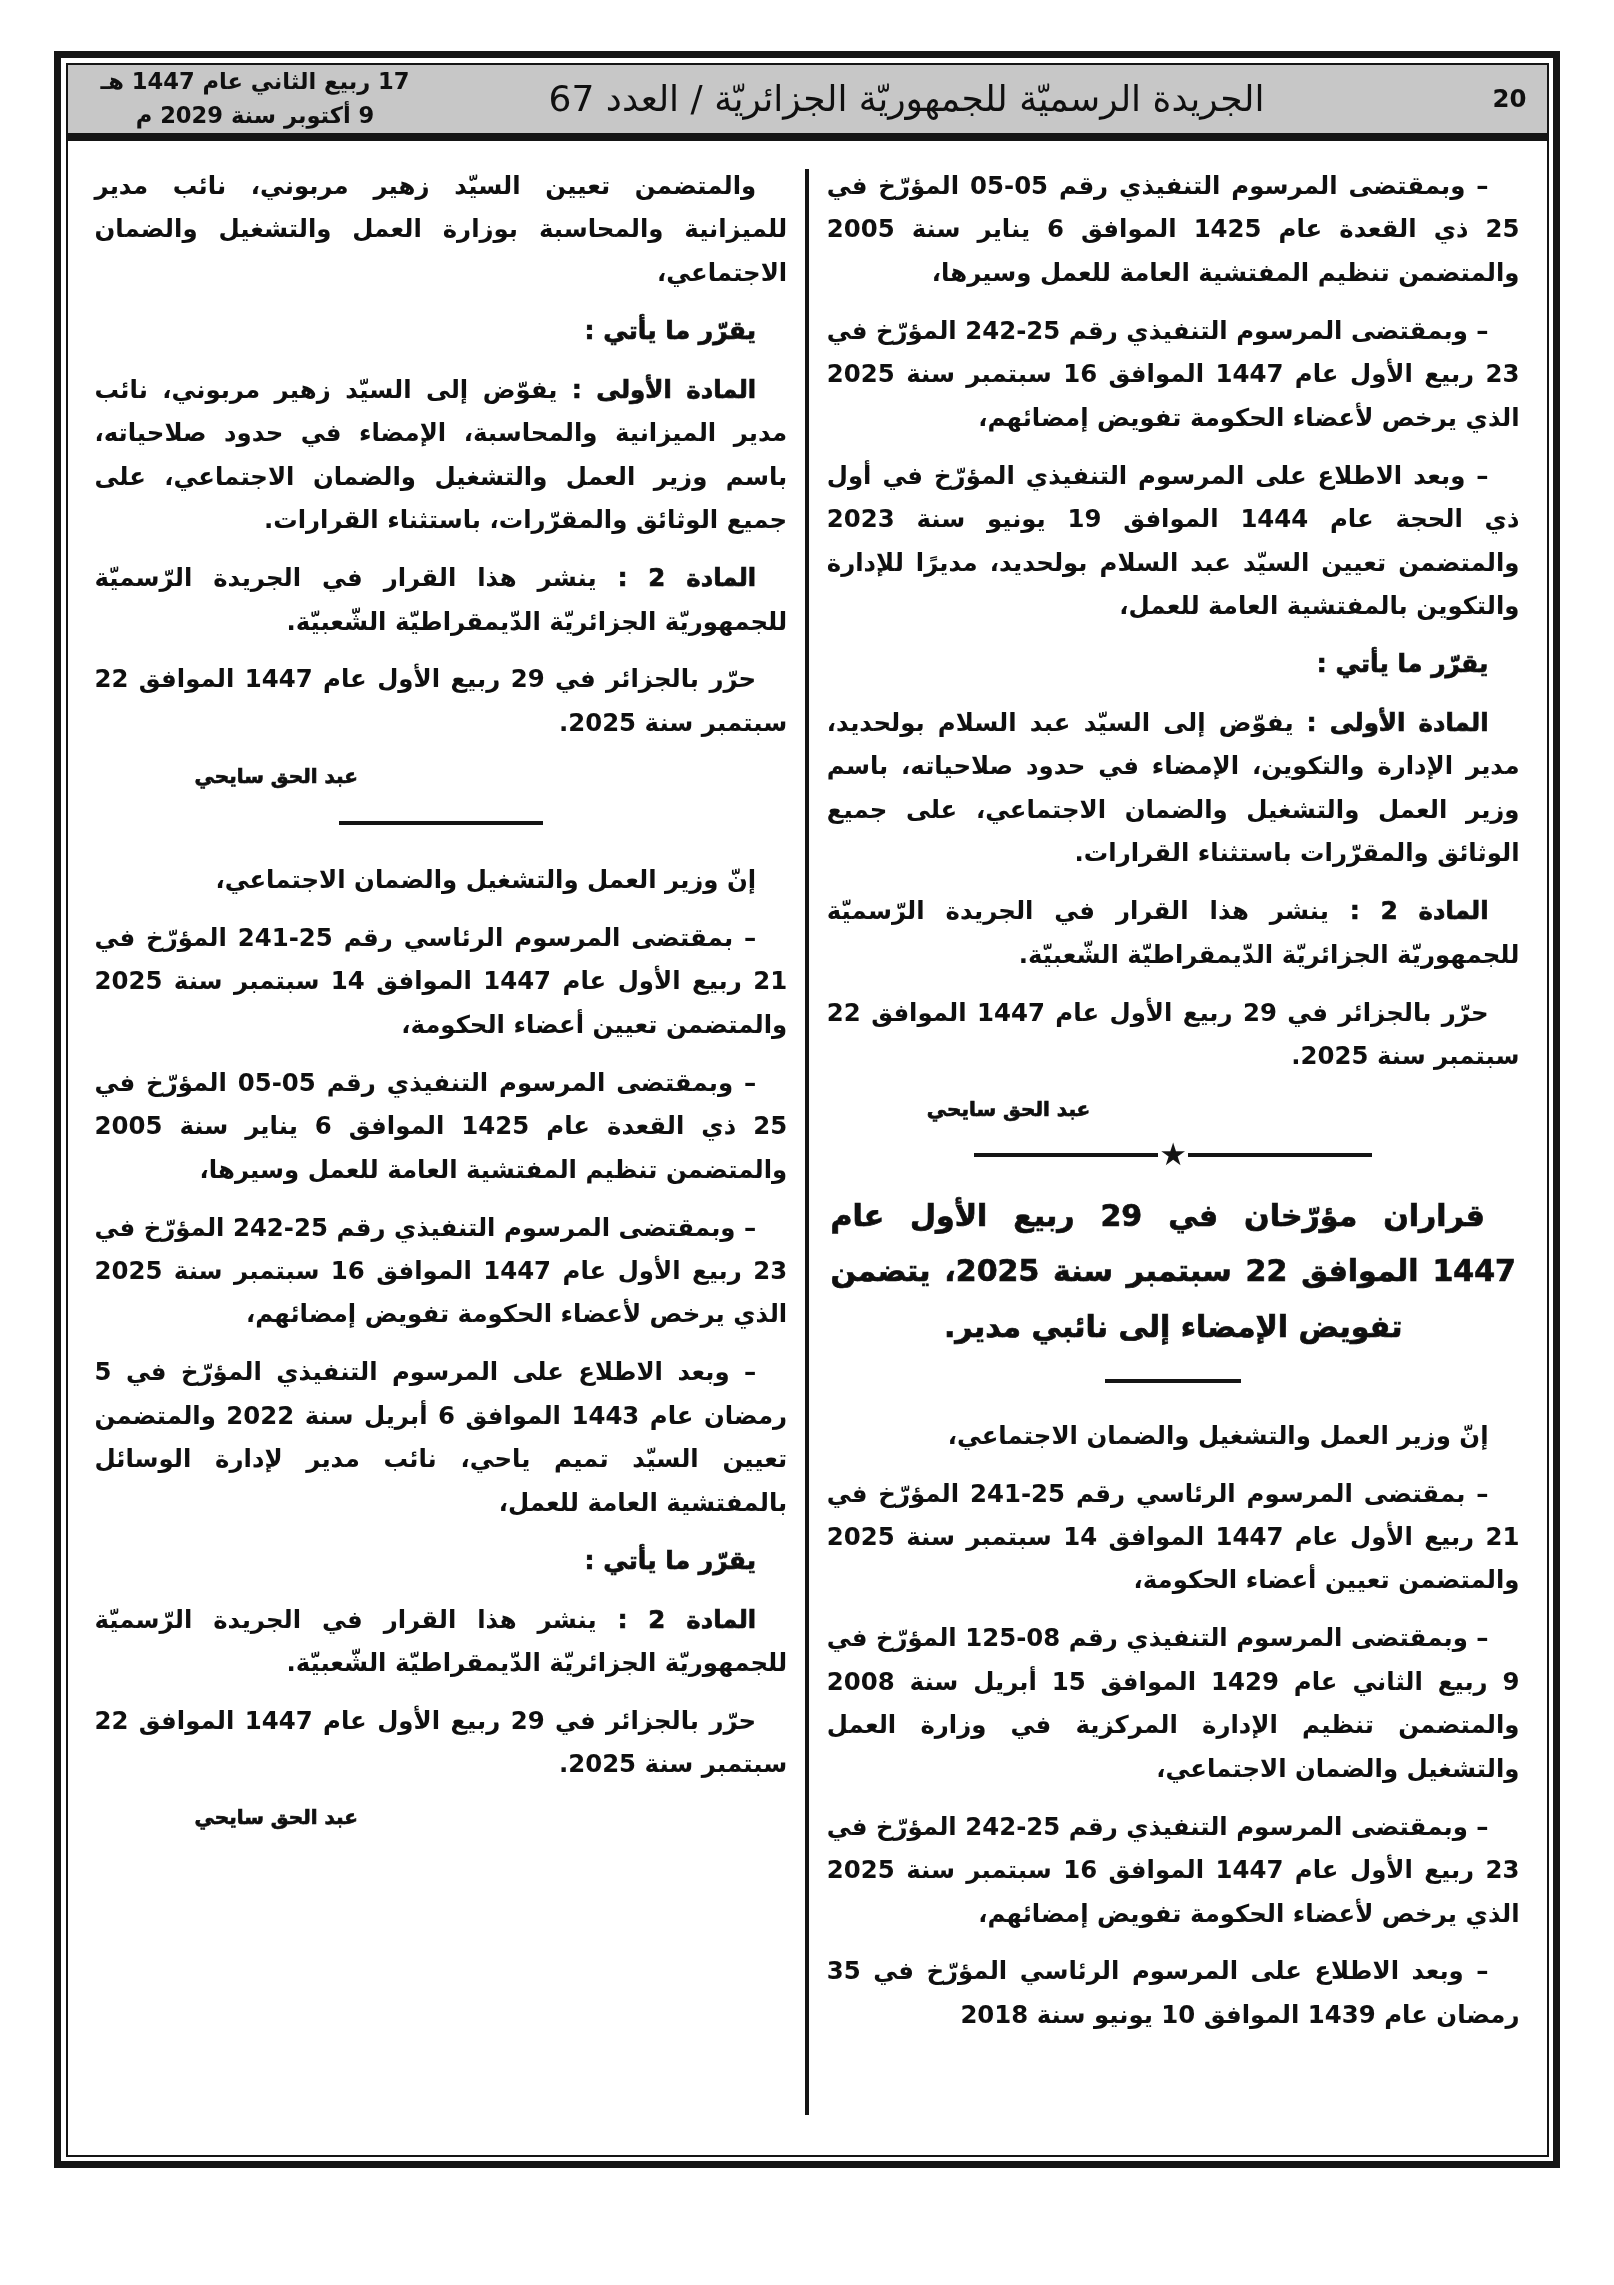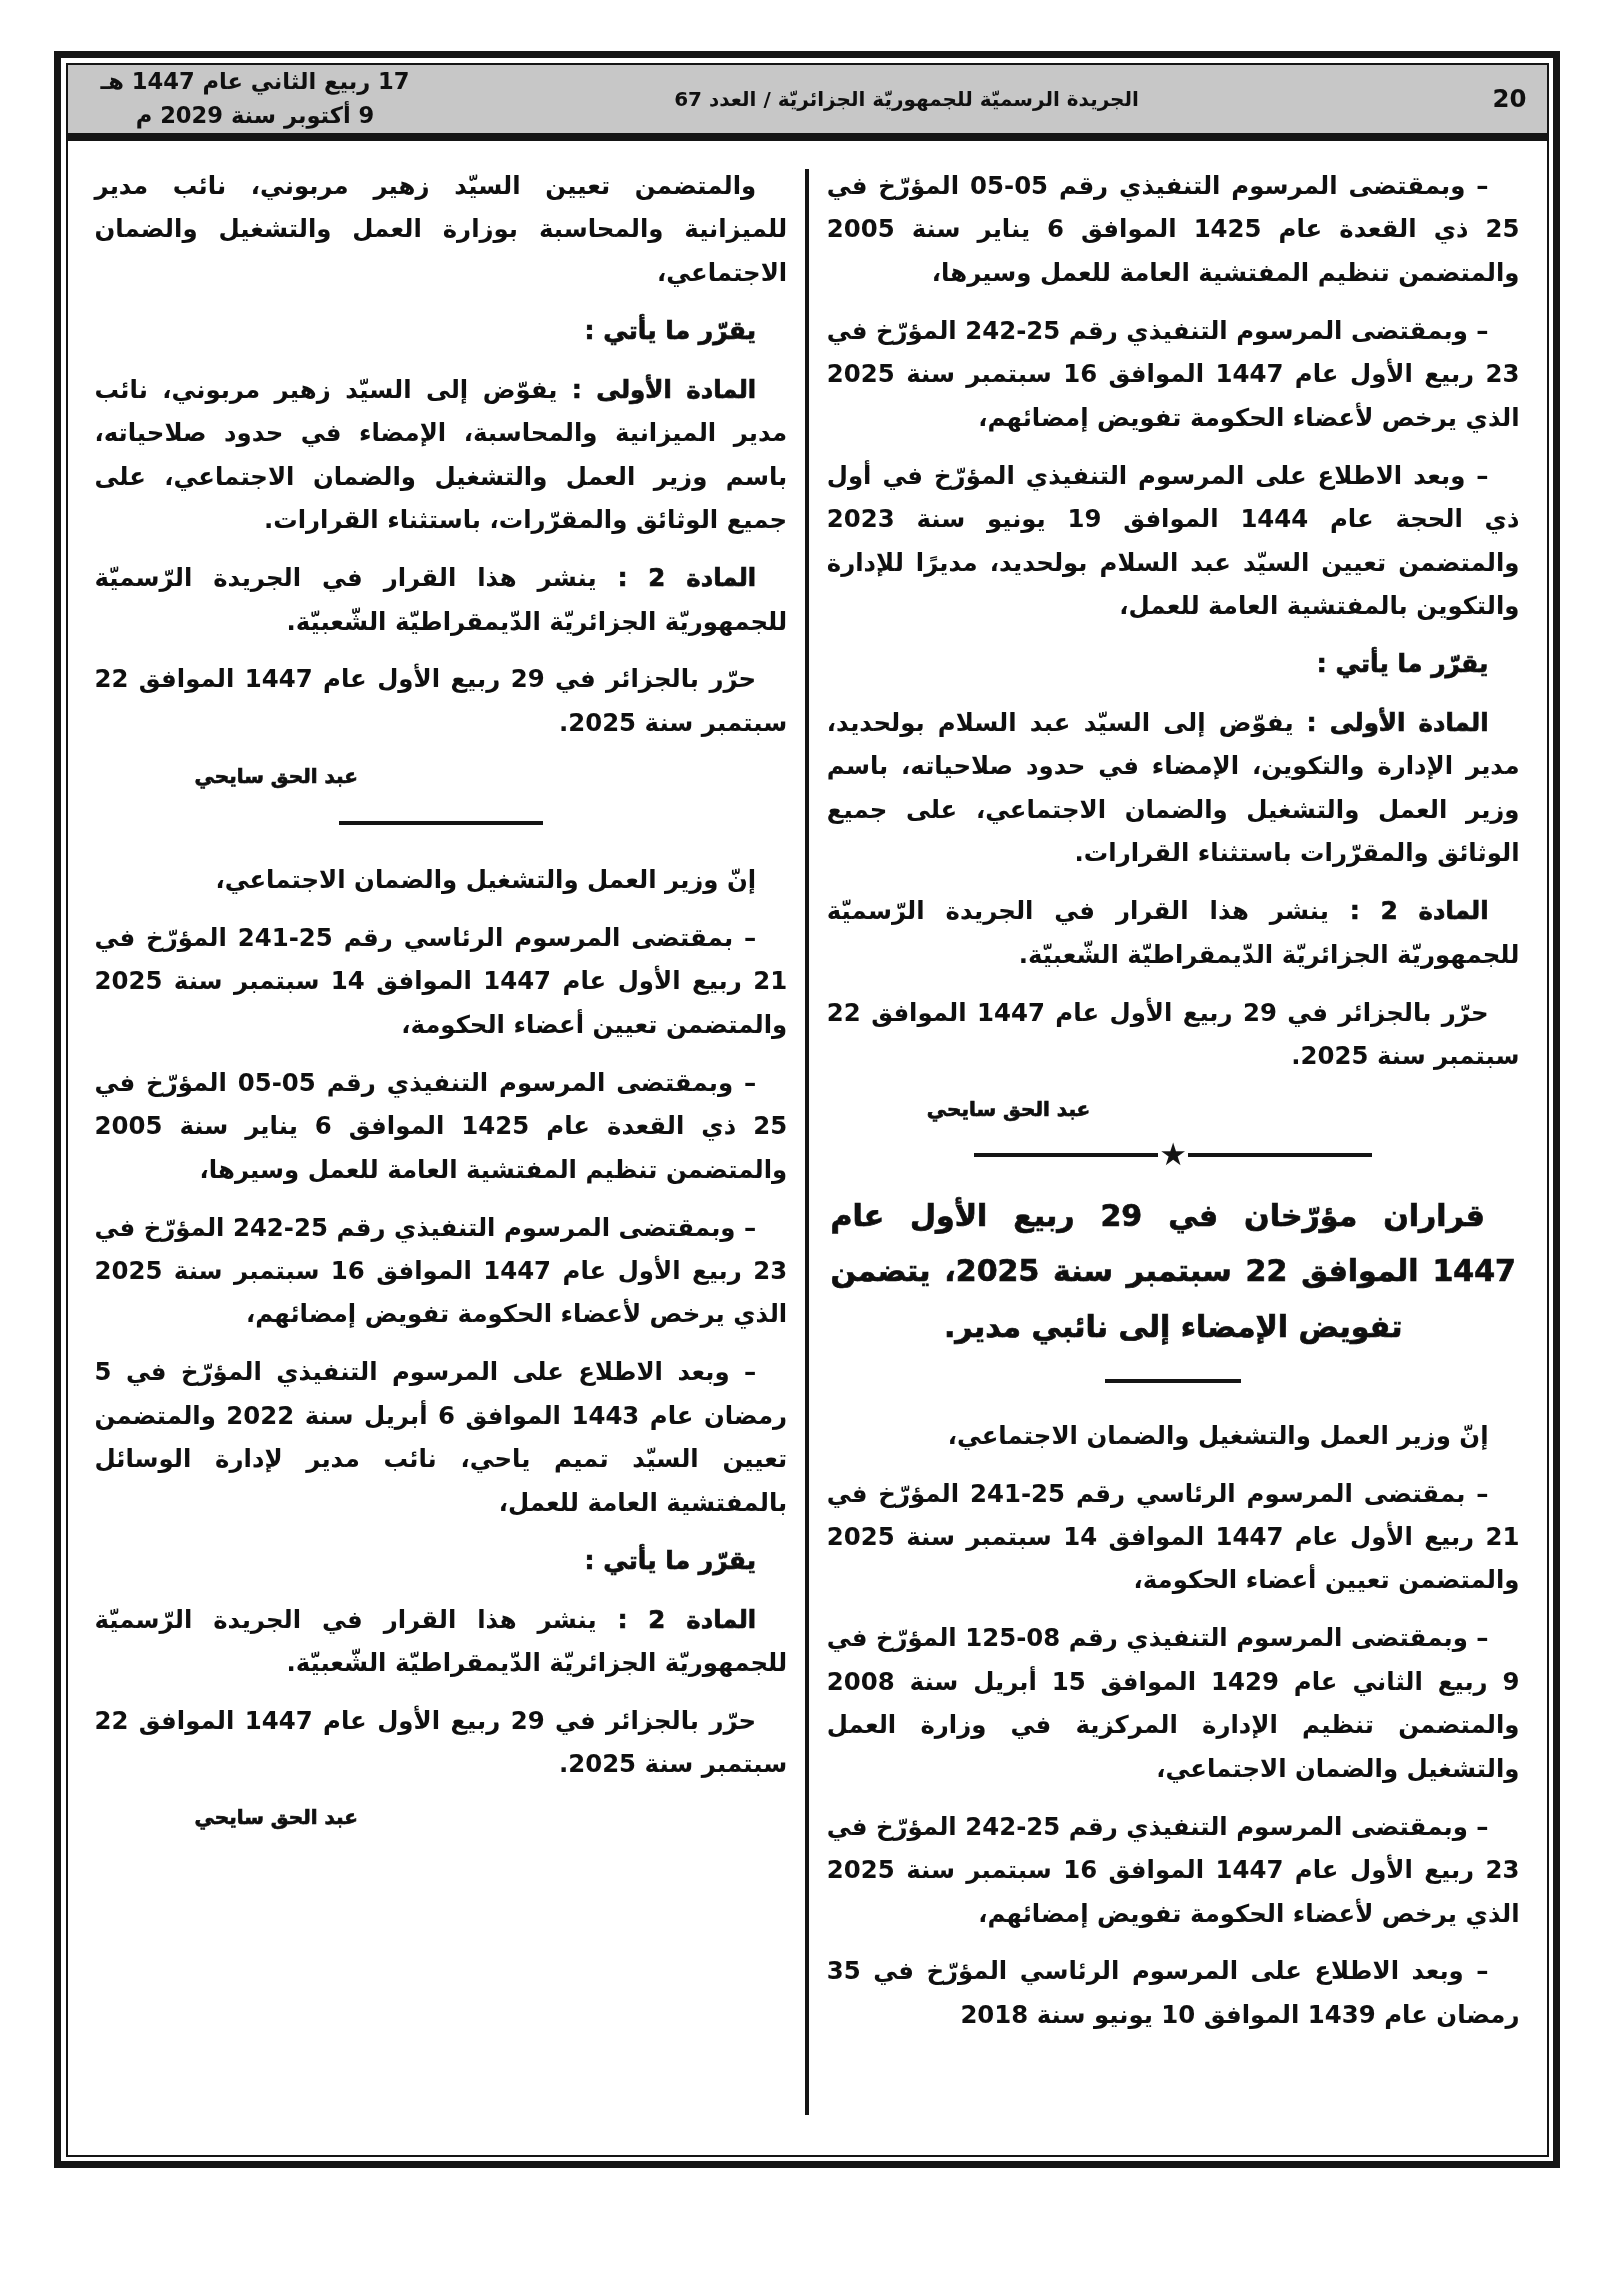--- a/index.html
+++ b/index.html
@@ -18,21 +18,21 @@
   
   .masthead {
     flex:0 0 auto; height:76px; box-sizing:border-box;
     background:#c7c7c7; border-bottom:8.1px solid #151515;
     display:flex; align-items:center; direction:ltr;
     padding:3.6px 20px; color:#101010;
   }
   .mast-dates { width:335px; direction:rtl; text-align:center;
     font-weight:bold; font-size:22.6px; line-height:1.5; }
   .mast-title { flex:1; direction:rtl; text-align:center;
-    font-weight:bold; font-size:20px; letter-spacing:0; }
+    font-weight:normal; font-size:36px; letter-spacing:0; }
   .mast-page { width:136px; text-align:right; font-weight:bold; font-size:24.4px; }
 
   
   .columns {
     flex:1 1 auto; display:flex; direction:rtl; align-items:stretch;
     padding:23.5px 9px 0; box-sizing:border-box; color:#101010; overflow:hidden;
   }
   .col { flex:1 1 0; padding:0 18px; text-align:justify; font-size:24.4px;
     font-weight:bold; line-height:1.78; }
   .col p { margin:0 0 14.5px; text-indent:31px; }

